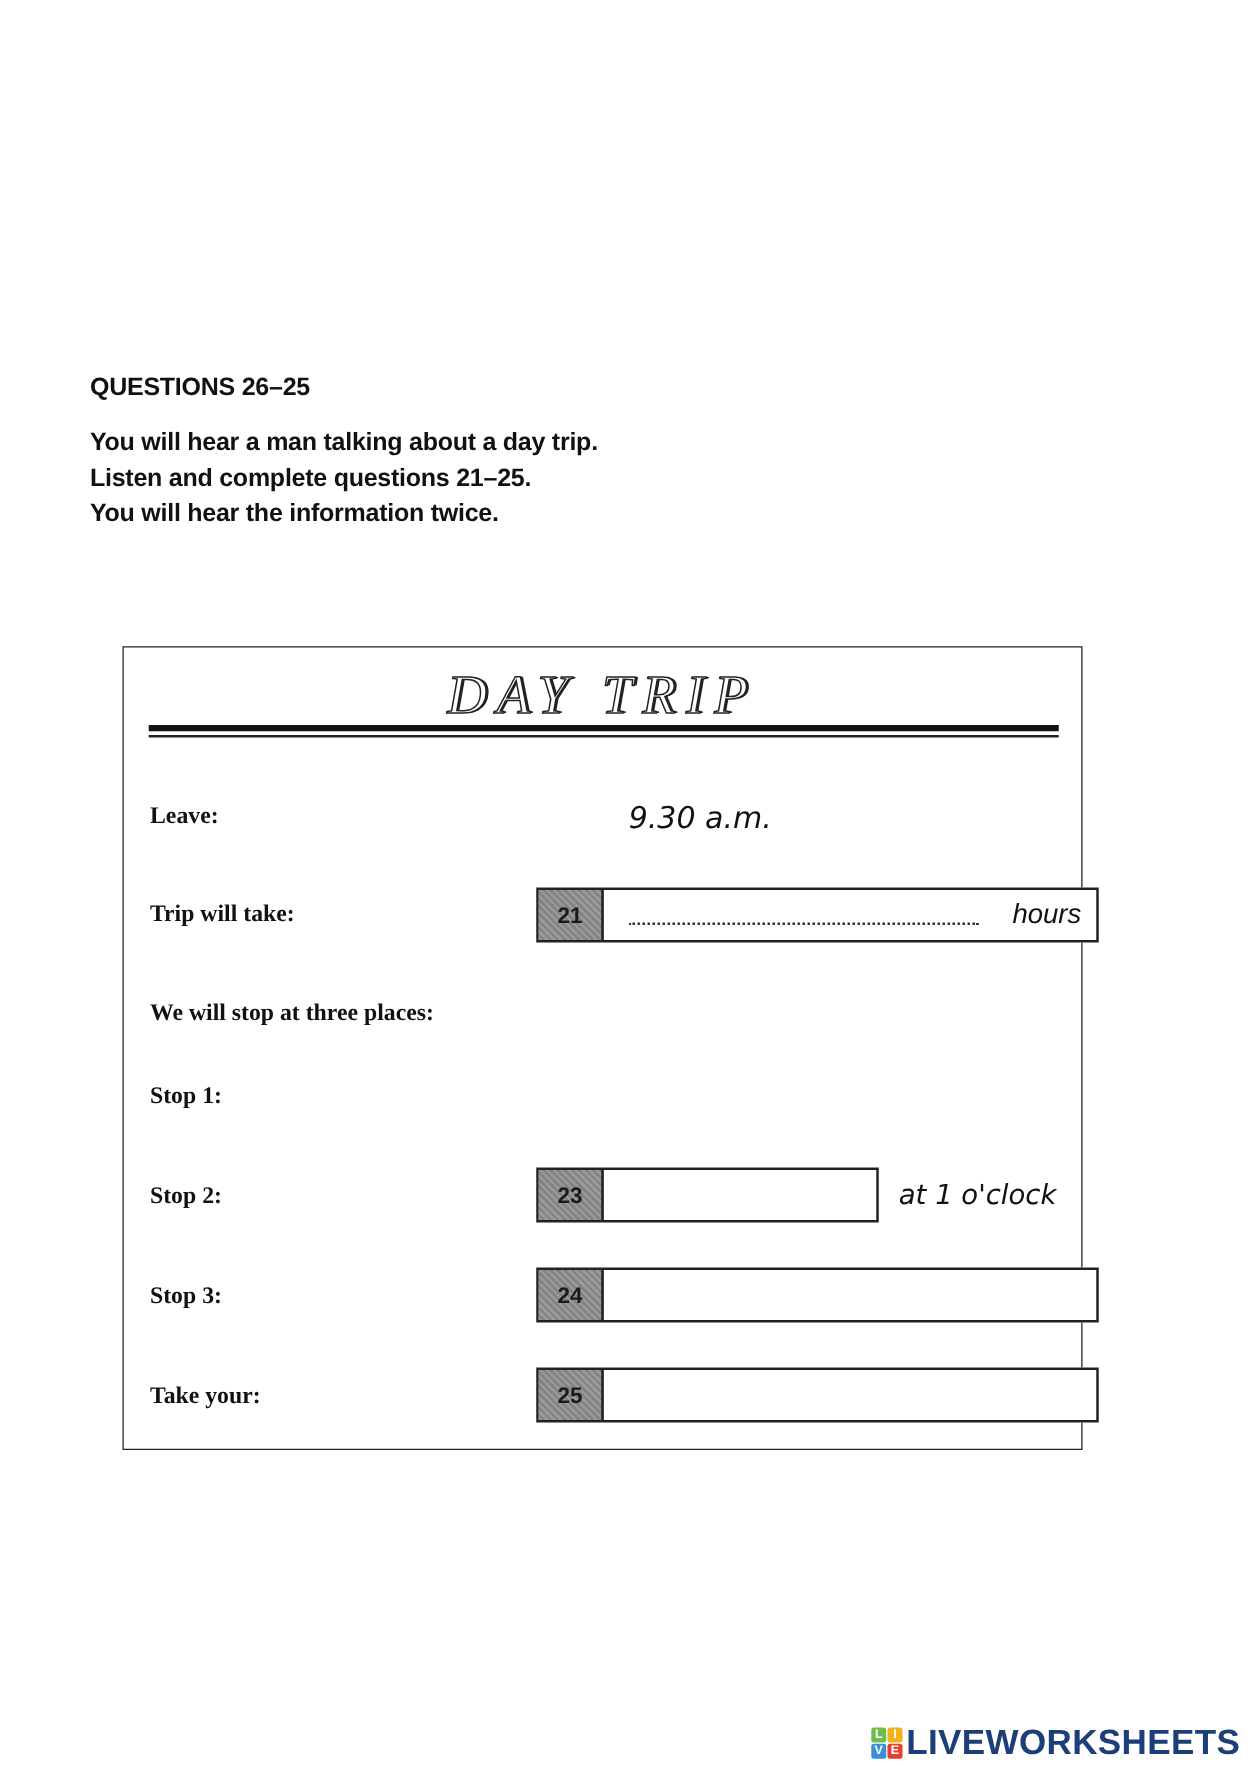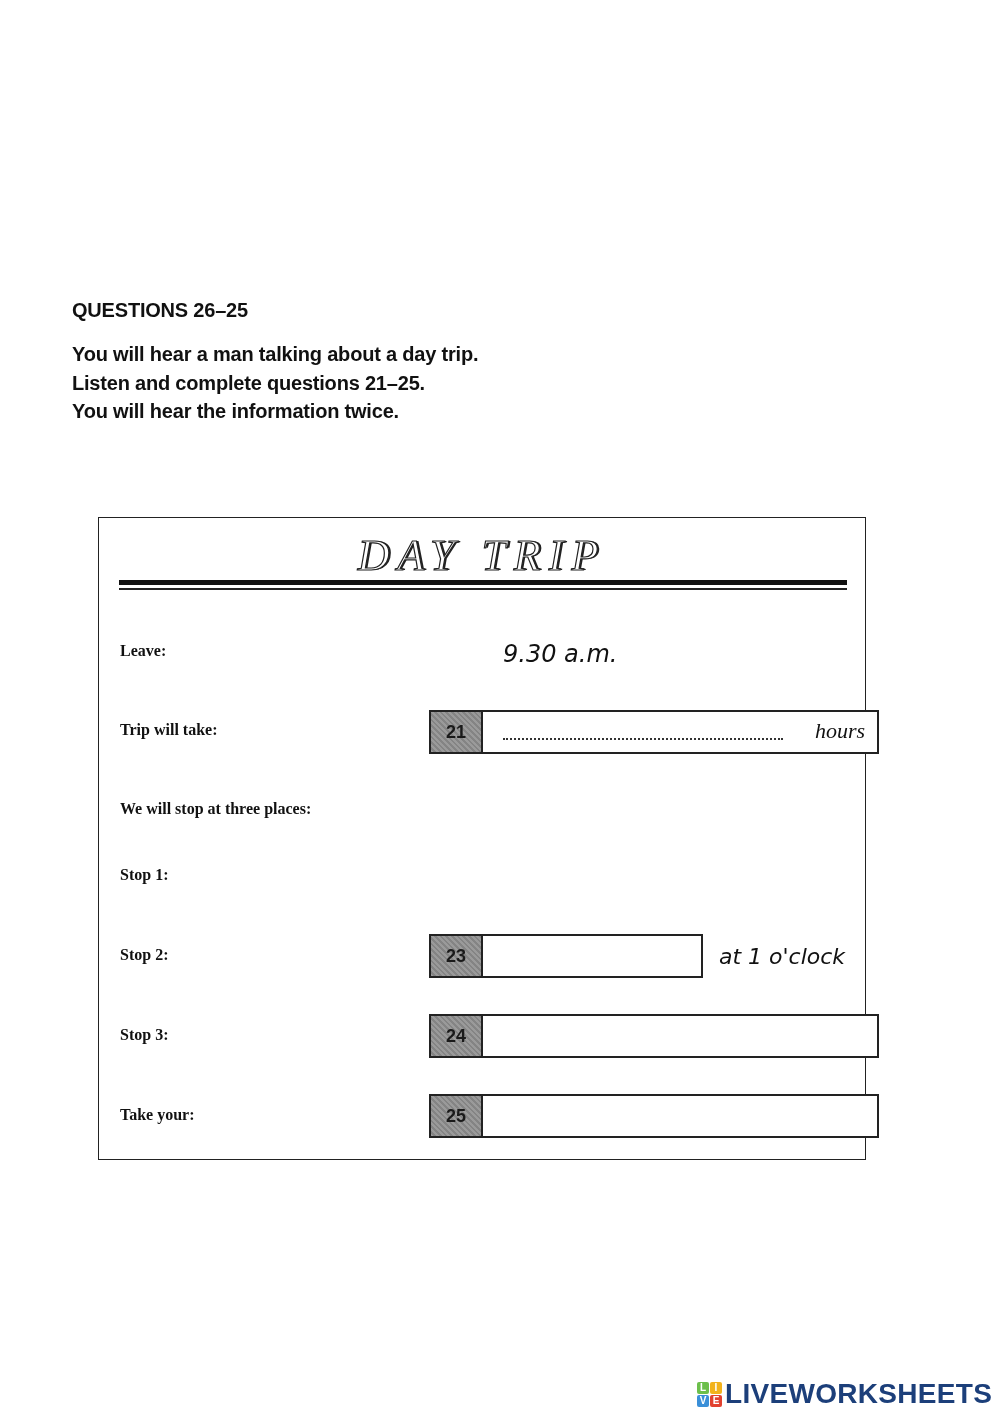--- a/index.html
+++ b/index.html
@@ -19,21 +19,21 @@
       position: absolute; left: 0; right: 0; top: 12px; text-align: center;
       font-family: "Liberation Serif", serif; font-style: italic; font-size: 44px;
       letter-spacing: 8px; color: #fff;
       -webkit-text-stroke: 1.2px #222; text-shadow: 2px 0 0 #222;
     }
     .rule-thick { position: absolute; left: 20px; right: 18px; top: 62px; height: 5px; background: #111; }
     .rule-thin { position: absolute; left: 20px; right: 18px; top: 70px; height: 1.5px; background: #222; }
 
     .label {
       position: absolute; left: 21px; font-family: "Liberation Serif", serif; font-weight: bold;
-      font-size: 16px; color: #111;
+      font-size: 19px; color: #111;
     }
     .hand {
       position: absolute; font-family: "DejaVu Sans", sans-serif; font-style: italic; color: #111;
     }
     .field {
       position: absolute; left: 330px; height: 44px; border: 2px solid #222; box-sizing: border-box;
       background: #fff; display: flex; align-items: center; gap: 32px;
     }
     .num-box {
       width: 50px; height: 100%; background: #8c8c8c; border-right: 2px solid #222;
@@ -42,21 +42,21 @@
       background-image: repeating-linear-gradient(45deg, rgba(255,255,255,0.12) 0 2px, rgba(0,0,0,0.06) 2px 4px);
       flex: 0 0 auto;
     }
     .field-input {
       flex: 1; height: 100%; border: none; outline: none; background: transparent;
       font-family: "DejaVu Sans", sans-serif; font-size: 18px; padding: 0 10px;
     }
     .dots {
       position: absolute; left: 72px; right: 94px; top: 26px; border-bottom: 2px dotted #333;
     }
-    .suffix-in { position: absolute; right: 12px; top: 6px; font-family: Liberation Serif, serif; font-style: italic; font-size: 22px; text-align: center; }
+    .suffix-in { position: absolute; right: 12px; top: 6px; font-family: Liberation Sans, sans-serif; font-style: italic; font-size: 22px; text-align: center; }
 
     .logo { position: absolute; left: 697px; top: 1378px; display: flex; align-items: center; }
     .logo-grid { display: grid; grid-template-columns: 12px 12px; grid-template-rows: 12px 12px; gap: 1px; margin-right: 3px; }
     .logo-cell { font-family: "Liberation Sans", sans-serif; font-weight: bold; font-size: 10px; color: #fff; display: flex; align-items: center; justify-content: center; border-radius: 2px; }
     .logo-text { font-family: "Liberation Sans", sans-serif; font-weight: bold; font-size: 28px; color: #1c3f7a; letter-spacing: 0.3px; text-align: right; }
   </style>
 </head>
 <body>
 
 <div class="instructions">

